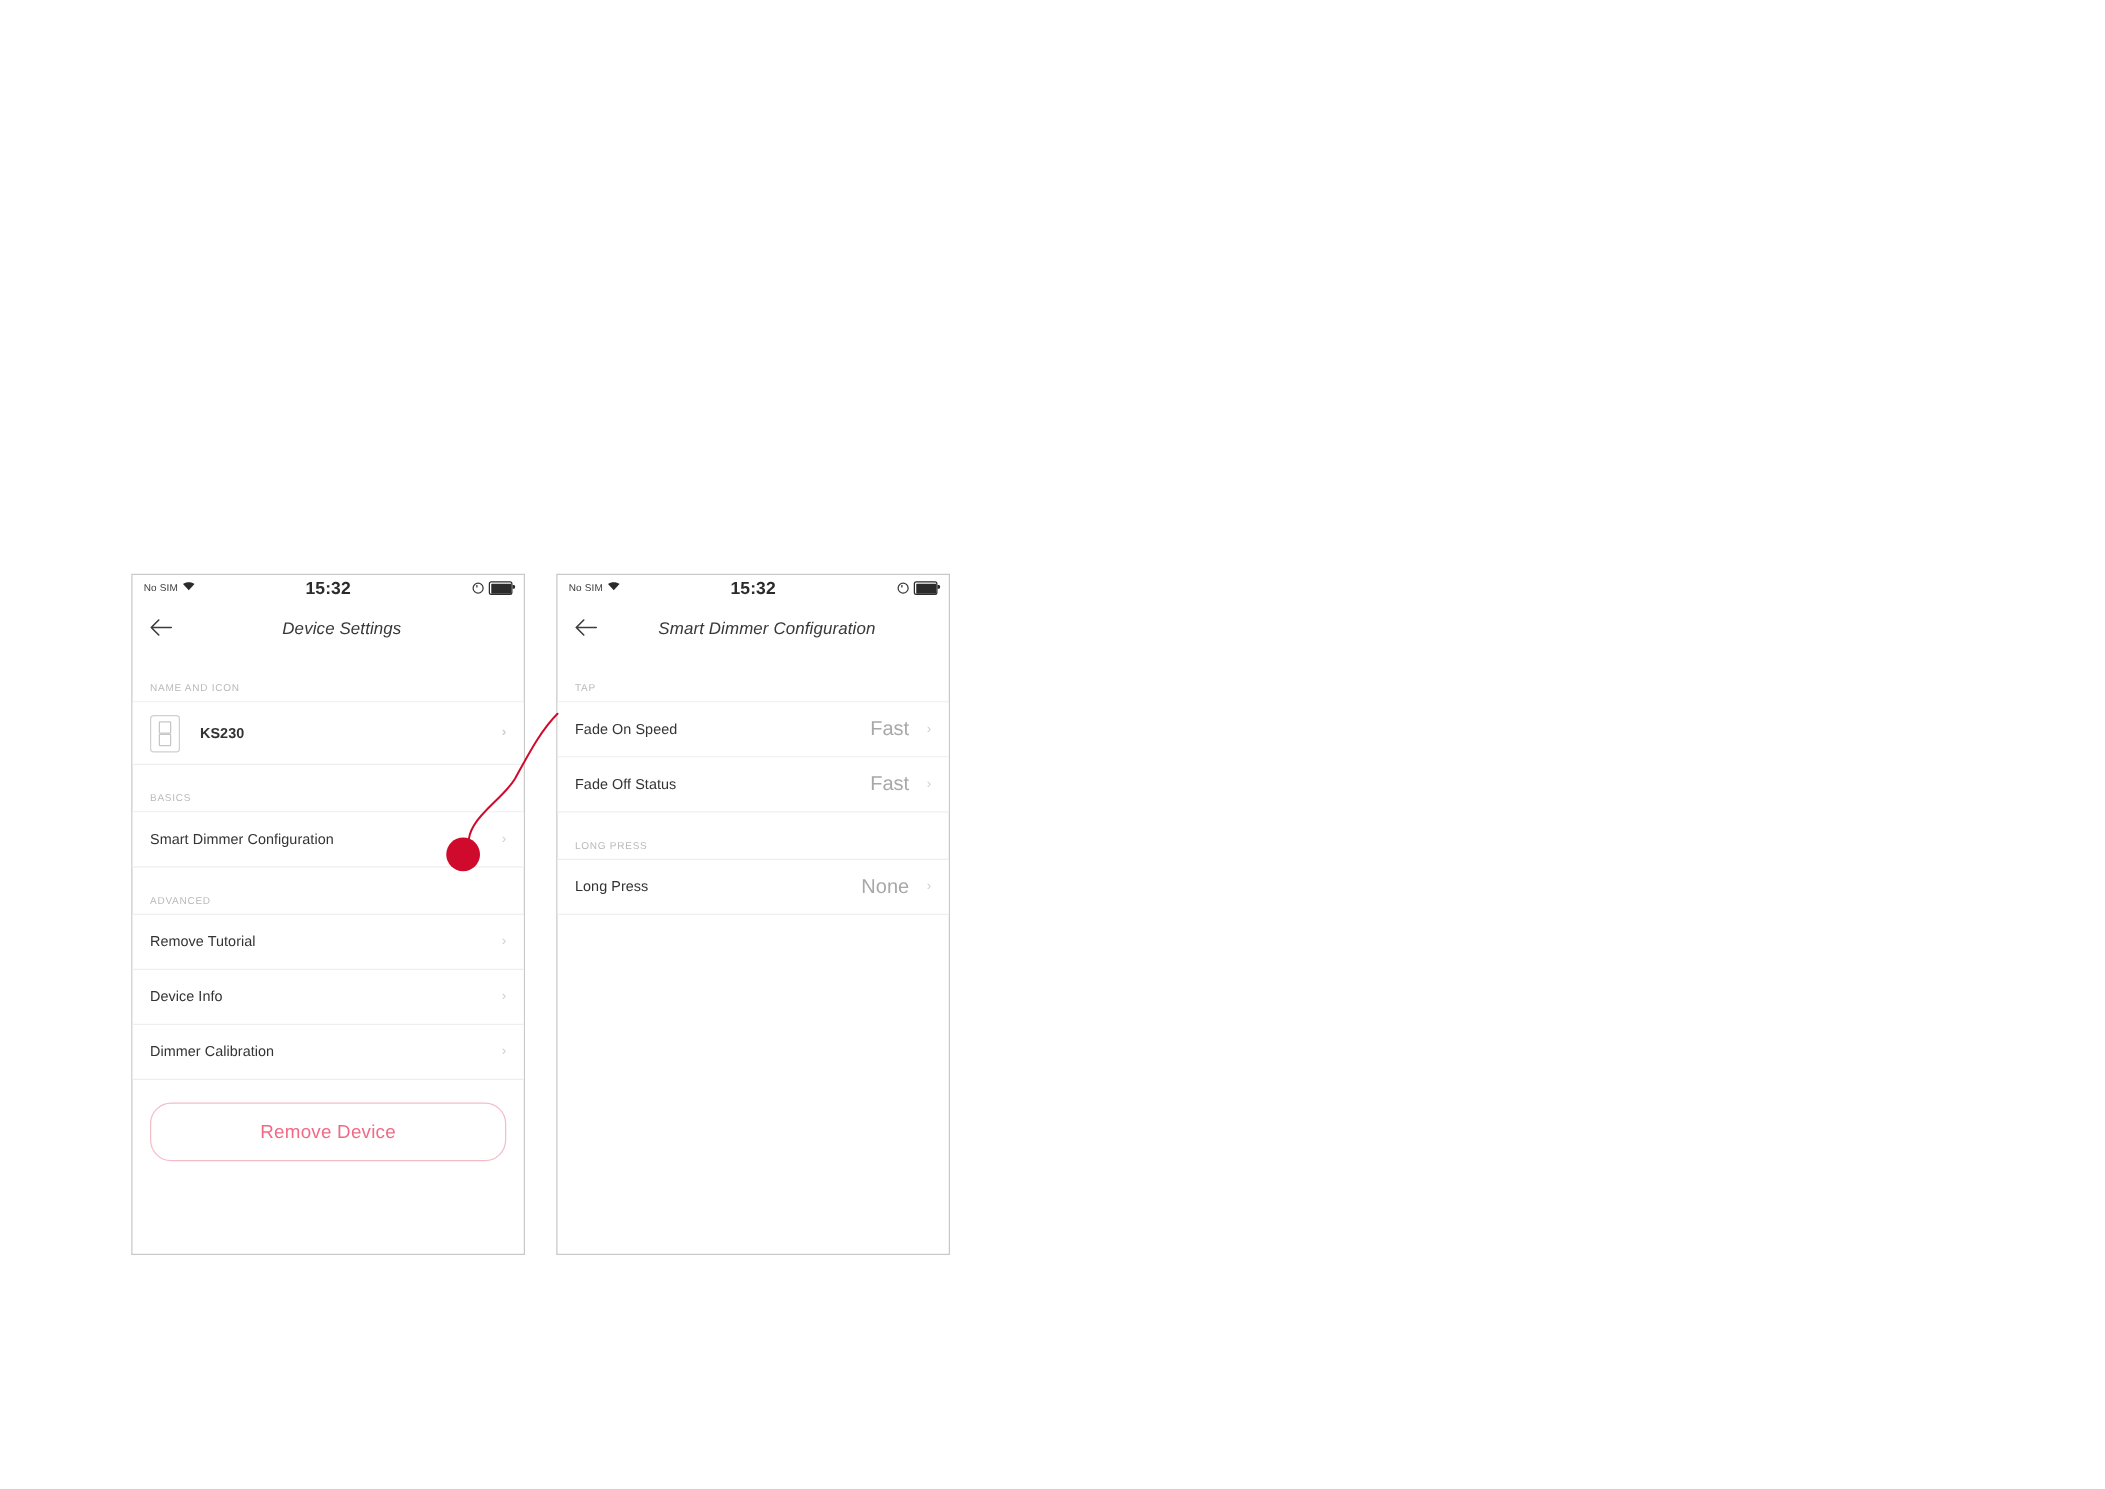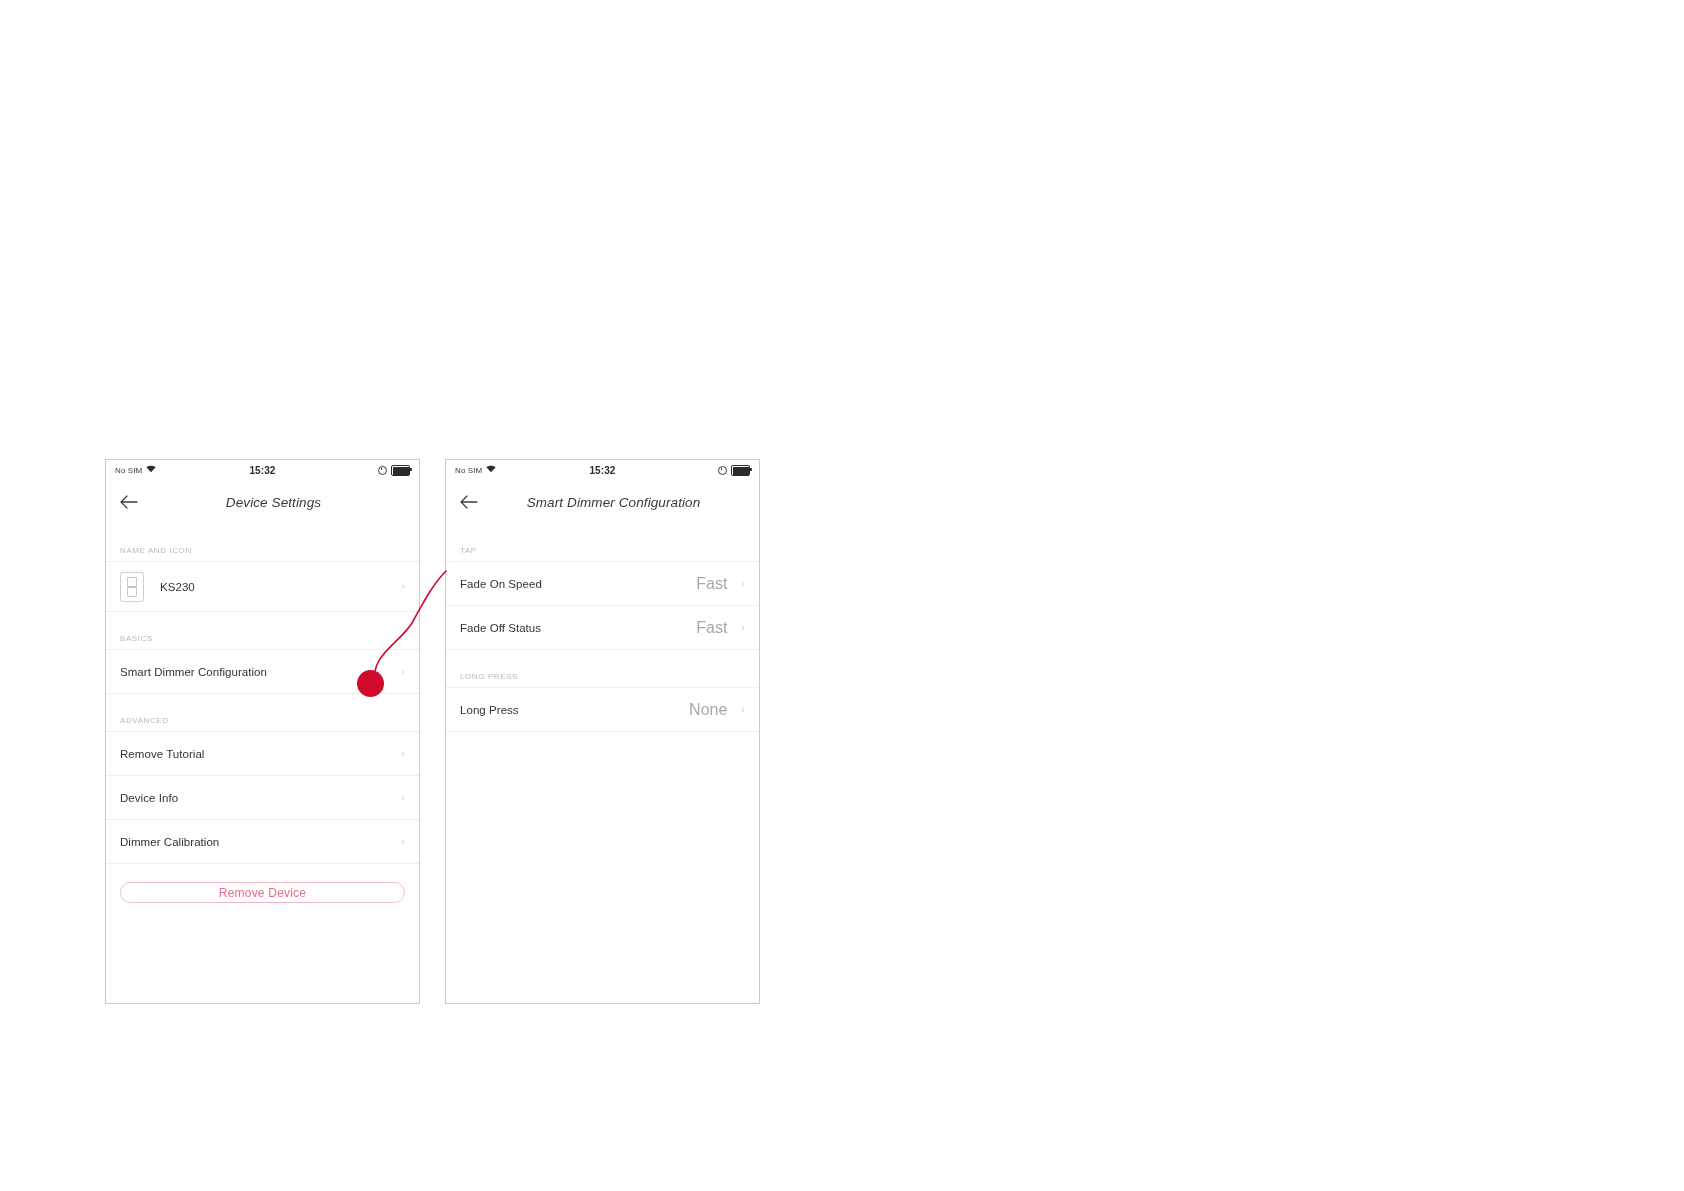--- a/index.html
+++ b/index.html
@@ -58,21 +58,21 @@
   }
   .sb-left, .sb-right {
     display: flex;
     align-items: center;
     gap: 4px;
   }
   .sb-center {
     position: absolute;
     left: 0; right: 0;
     text-align: center;
-    font-size: 10px;
+    font-size: 14px;
     font-weight: bold;
     color: #2b2b2b;
     pointer-events: none;
   }
   .wifi-icon { display: inline-block; line-height: 1; font-size: 9px; color: #2b2b2b; }
   .alarm-icon {
     display: inline-block;
     width: 7px; height: 7px;
     border-radius: 50%;
     border: 1.2px solid #3a3a3a;
@@ -167,21 +167,21 @@
     margin-right: 14px;
   }
   .chevron {
     color: #cfcfcf;
     font-size: 11px;
     line-height: 1;
     display: inline-block;
   }
 
   
-  .device-row { min-height: 50px; }
+  .device-row { min-height: 50px; font-weight: bold; }
   .device-icon {
     width: 22px;
     height: 28px;
     border: 1px solid #d0d0d0;
     border-radius: 3px;
     position: relative;
     margin-right: 16px;
     flex: 0 0 auto;
   }
   .device-icon::before {
@@ -227,26 +227,26 @@
     background: #ffffff;
     box-shadow: 0 1px 2px rgba(0,0,0,.18);
   }
 
   
   .remove-wrap {
     padding: 18px 14px 0 14px;
   }
   .remove-btn {
     width: 100%;
-    height: 21px;
+    height: 47px;
     border: 1px solid #f4bcc8;
     border-radius: 17px;
     background: #fff;
     color: #f06a86;
-    font-size: 12px;
+    font-size: 15px;
     font-family: "Liberation Sans", sans-serif;
     letter-spacing: 0.2px;
     cursor: pointer;
   }
 
   
   .callout-dot {
     position: absolute;
     left: 357px;
     top: 670px;

